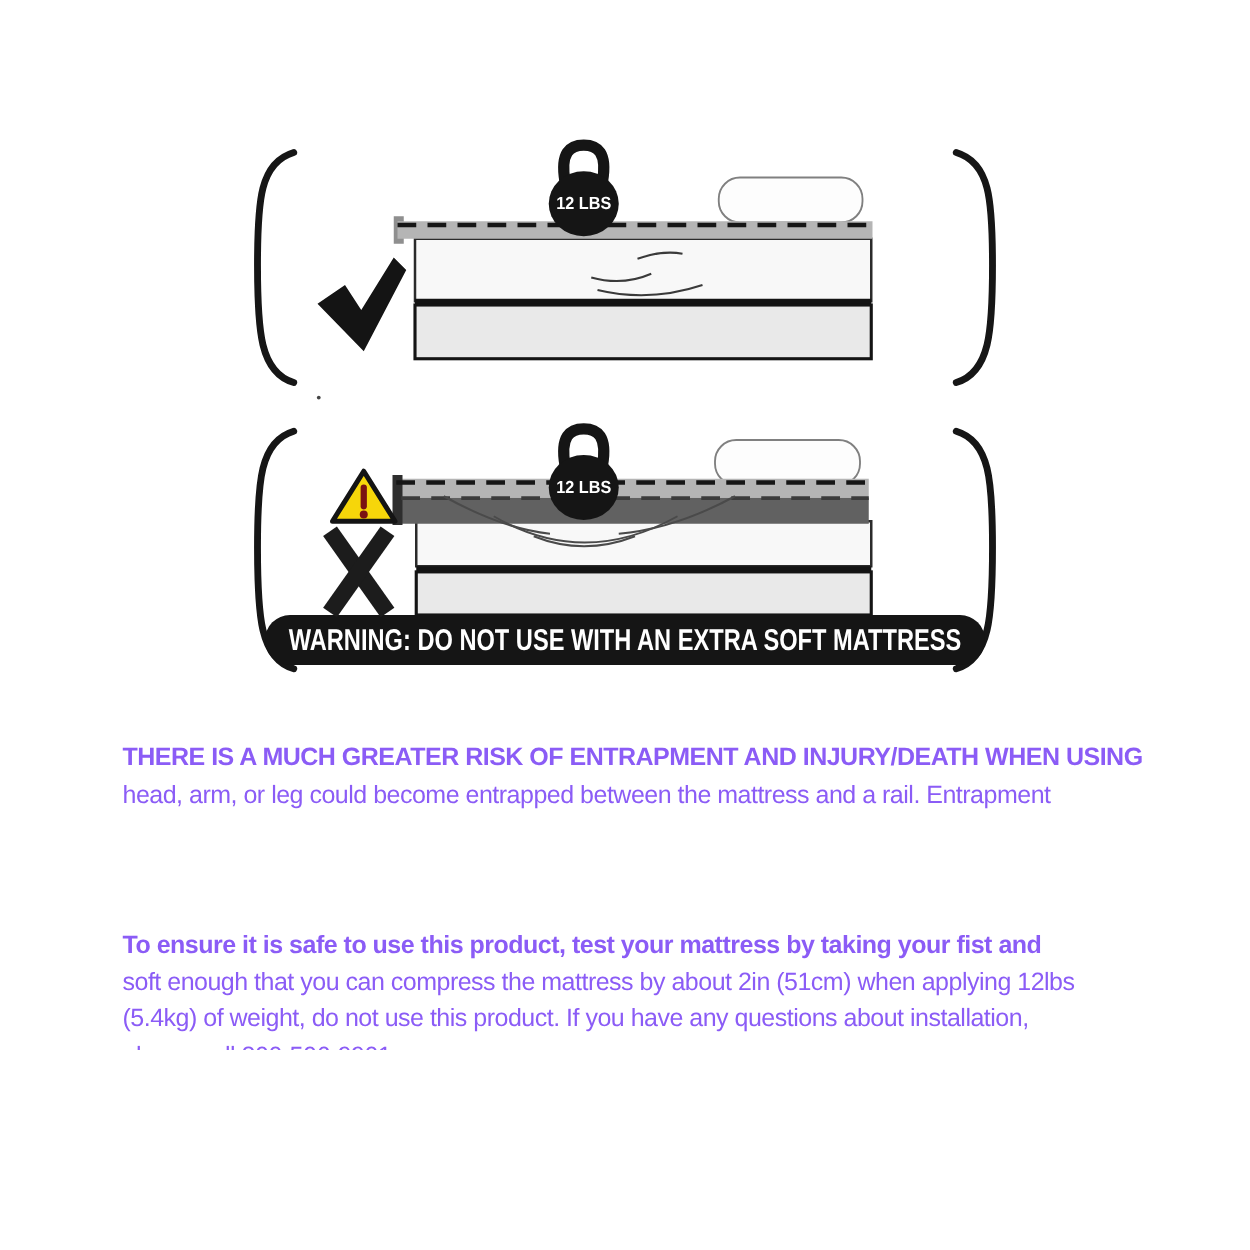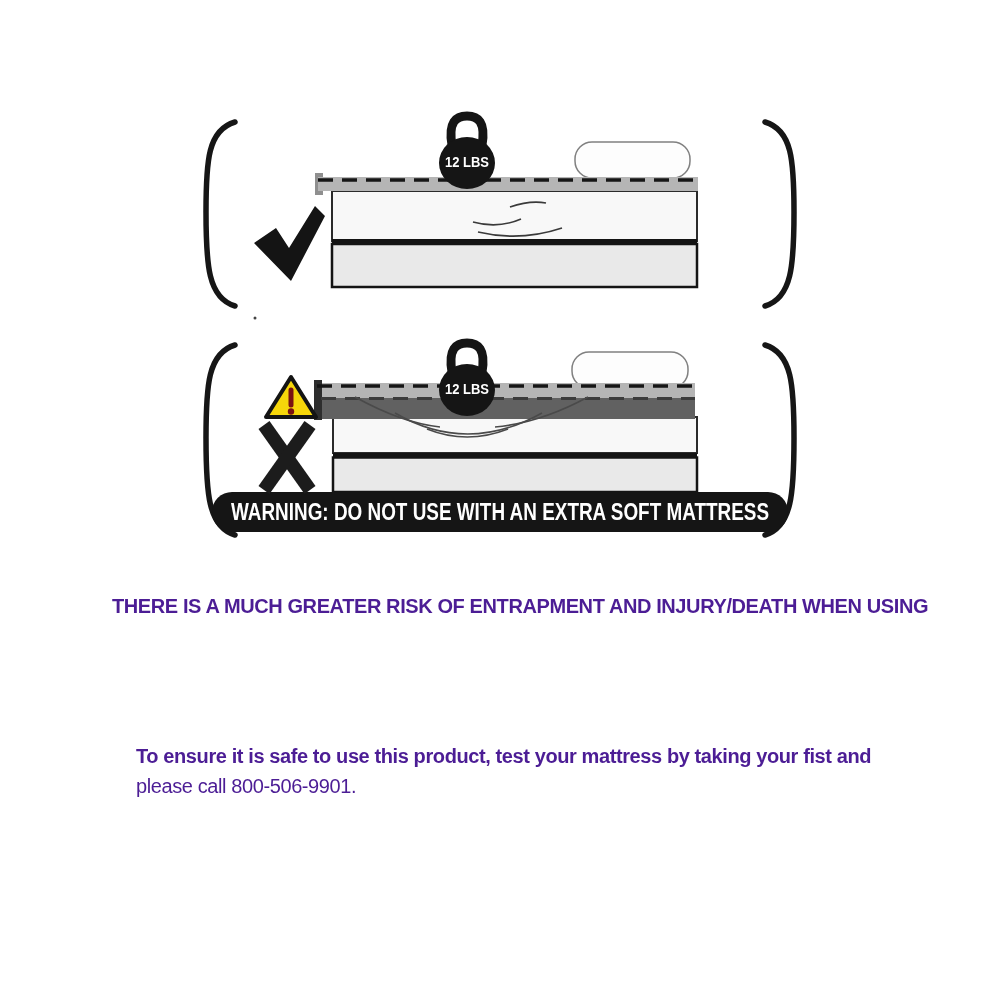--- a/index.html
+++ b/index.html
@@ -10,25 +10,25 @@
     background: #ffffff;
     overflow: hidden;
     font-family: "Liberation Sans", sans-serif;
     text-decoration: underline;
   }
   .diagram { position: absolute; }
   #diagram-good { left: 190px; top: 100px; }
   #diagram-bad  { left: 190px; top: 335px; }
   .para {
     position: absolute;
-    left: 112px;
-    color: #4c1d95;
+    left: 98px;
+    color: #8b5cf6;
   }
   #risk-paragraph { top: 592px; }
-  #test-paragraph { top: 742px; margin-left: 24px; }
+  #test-paragraph { top: 742px; }
   .line {
     white-space: nowrap;
     font-size: 20px;
     line-height: 29.5px;
     letter-spacing: -0.4px;
   }
   .b { font-weight: bold; }
 </style>
 </head>
 <body>
@@ -116,24 +116,33 @@
     <g stroke="#1c1c1c" stroke-width="13.5">
       <line x1="74" y1="90" x2="120" y2="155"></line>
       <line x1="120" y1="90" x2="74" y2="155"></line>
     </g>
   </svg>
 
   <div id="risk-paragraph" class="para">
     <div class="line">
       <span class="b">THERE IS A MUCH GREATER RISK OF ENTRAPMENT AND INJURY/DEATH WHEN USING</span><span></span>
     </div>
+    <div class="line">
+      <span class="b"></span><span>head, arm, or leg could become entrapped between the mattress and a rail. Entrapment</span>
+    </div>
   </div>
 
   <div id="test-paragraph" class="para">
     <div class="line">
       <span class="b">To ensure it is safe to use this product, test your mattress by taking your fist and</span><span></span>
+    </div>
+    <div class="line">
+      <span class="b"></span><span>soft enough that you can compress the mattress by about 2in (51cm) when applying 12lbs</span>
+    </div>
+    <div class="line">
+      <span class="b"></span><span>(5.4kg) of weight, do not use this product. If you have any questions about installation,</span>
     </div>
     <div class="line">
       <span class="b"></span><span>please call 800-506-9901.</span>
     </div>
   </div>
 
 </div>
 
 </body></html>

